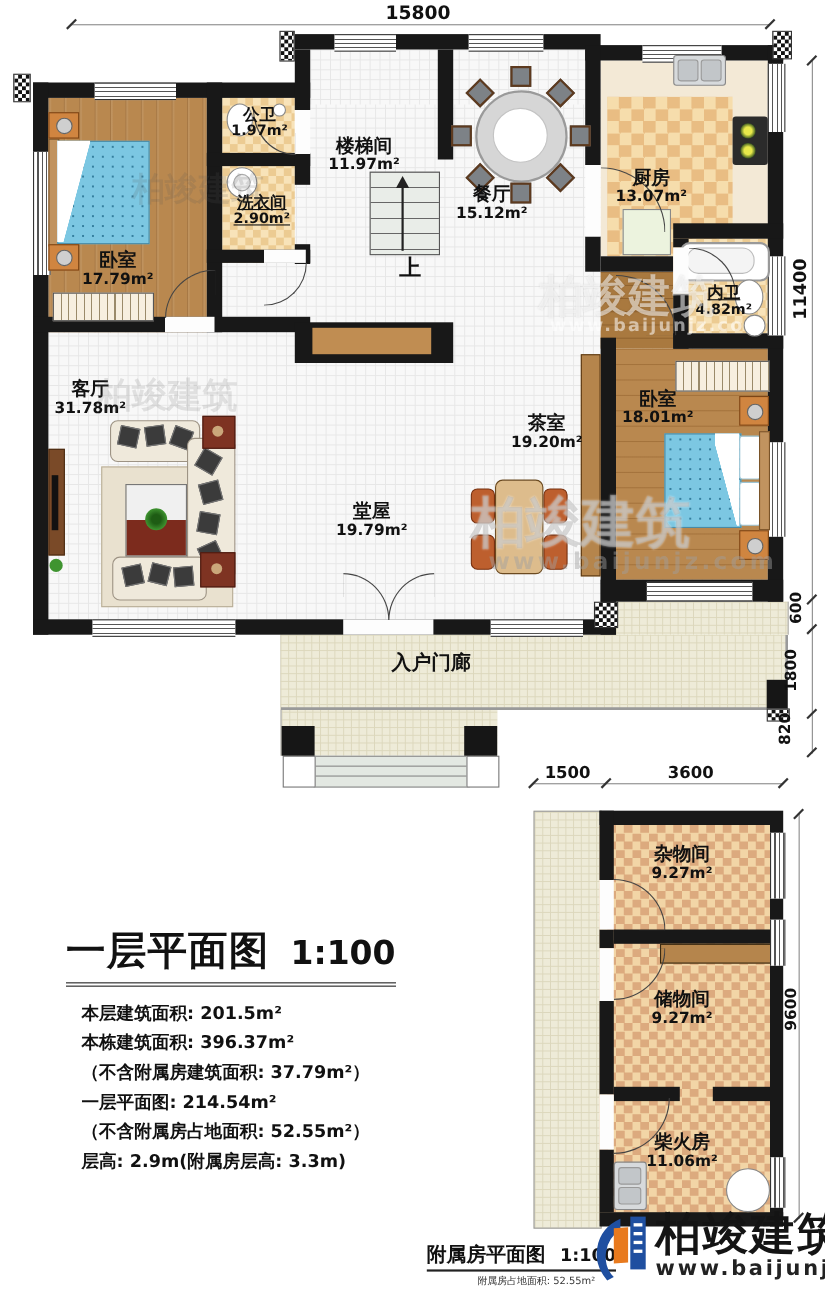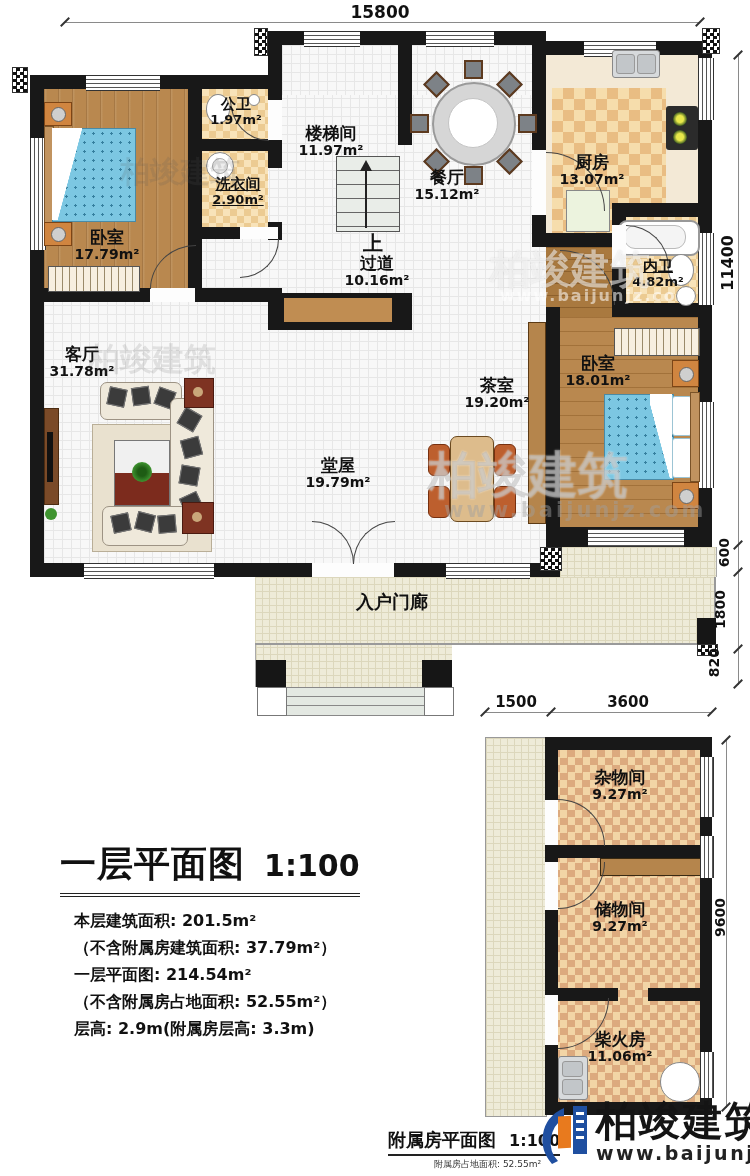--- a/index.html
+++ b/index.html
@@ -250,24 +250,20 @@
     <div class="rarea">15.12m²</div>
   </div>
   <div class="rlabel" style="left:532px;top:153px;">
     <div class="rname">厨房</div>
     <div class="rarea">13.07m²</div>
   </div>
   <div class="rlabel" style="left:598px;top:258px;">
     <div class="rname" style="font-size:15px;text-decoration:underline;">内卫</div>
     <div class="rarea" style="font-size:13px;">4.82m²</div>
   </div>
-  <div class="rlabel" style="left:317px;top:254px;">
-    <div class="rname">过道</div>
-    <div class="rarea">10.16m²</div>
-  </div>
   <div class="abs" style="left:358px;top:230px;width:30px;text-align:center;font-size:20px;font-weight:bold;">上</div>
   <div class="rlabel" style="left:22px;top:345px;text-align:center;">
     <div class="rname">客厅</div>
     <div class="rarea">31.78m²</div>
   </div>
   <div class="rlabel" style="left:437px;top:376px;">
     <div class="rname">茶室</div>
     <div class="rarea">19.20m²</div>
   </div>
   <div class="rlabel" style="left:538px;top:354px;">
@@ -352,20 +348,21 @@
   <div class="tick" style="left:720px;top:1106px;"></div>
   <div class="vdim" style="left:712px;top:898px;">9600</div>
 
   <div class="abs" style="left:60px;top:840px;">
     <div style="border-bottom:4px double #222;padding-bottom:4px;white-space:nowrap;">
       <span style="font-size:36px;font-weight:bold;letter-spacing:1px;">一层平面图</span>
       <span style="font-size:30px;font-weight:bold;margin-left:14px;">1:100</span>
     </div>
     <div style="margin-top:10px;padding-left:14px;">
       <div class="info-line">本层建筑面积: 201.5m²</div>
+      <div class="info-line">本栋建筑面积: 396.37m²</div>
       <div class="info-line">（不含附属房建筑面积: 37.79m²）</div>
       <div class="info-line">一层平面图: 214.54m²</div>
       <div class="info-line">（不含附属房占地面积: 52.55m²）</div>
       <div class="info-line">层高: 2.9m(附属房层高: 3.3m)</div>
     </div>
   </div>
 
   <div class="abs" style="left:388px;top:1128px;">
     <div style="border-bottom:2px solid #222;padding-bottom:2px;white-space:nowrap;">
       <span style="font-size:18px;font-weight:bold;">附属房平面图</span>

